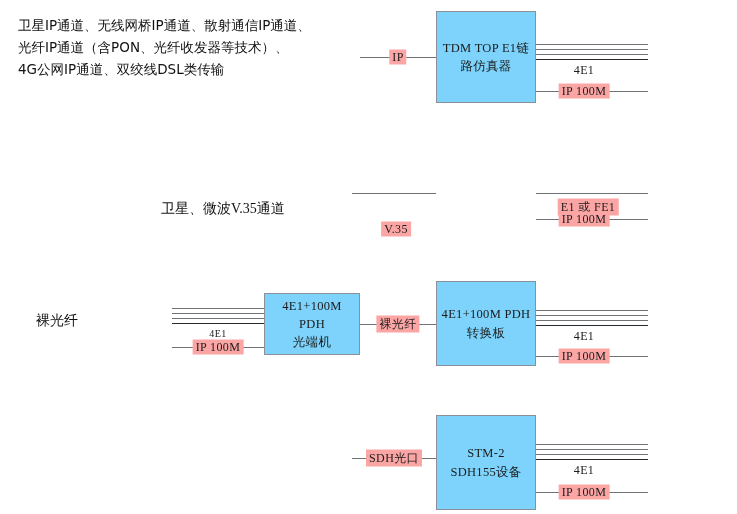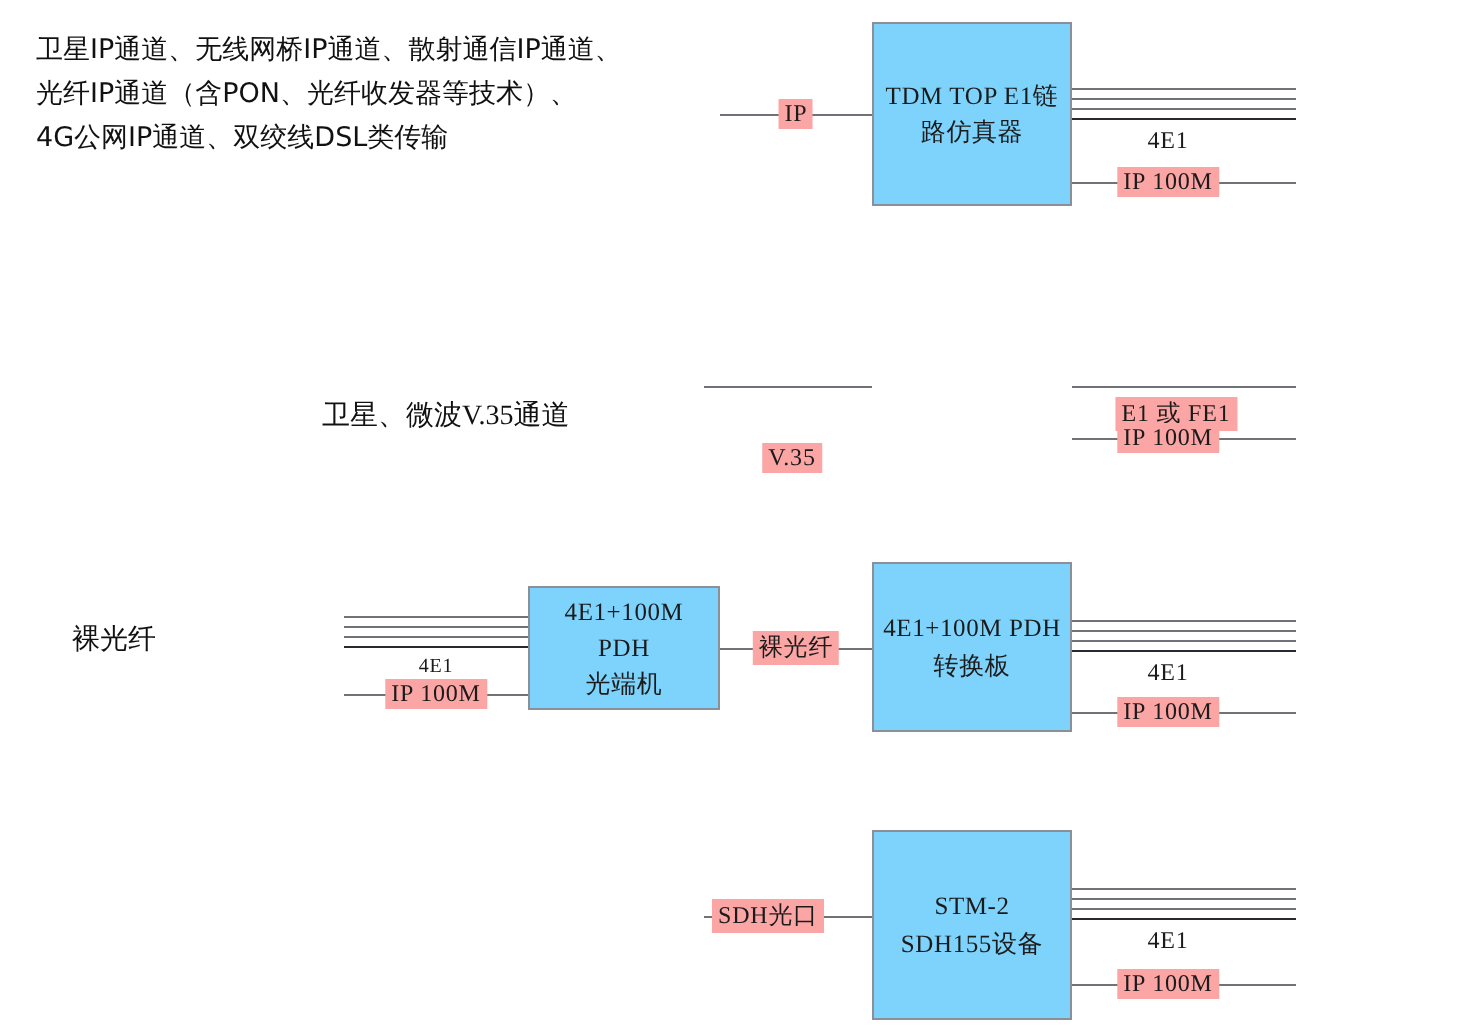--- a/index.html
+++ b/index.html
@@ -168,21 +168,21 @@
       <i></i>
       <i></i>
       <i></i>
   </div>
   <div class="lbl center" style="left:584px; top:329px;">4E1</div>
 
   <div class="hline" style="left:536px; top:356px; width:112px;"></div>
   <div class="wire-label" style="left:584px; top:356px;">IP 100M</div>
 
   <div class="hline" style="left:352px; top:458px; width:84px;"></div>
-  <div class="wire-label" style="left:384px; top:458px;">SDH光口</div>
+  <div class="wire-label" style="left:394px; top:458px;">SDH光口</div>
 
   <div class="box" style="left:436px; top:415px; width:100px; height:95px;">
     <span class="inner">STM-2
 SDH155设备</span>
   </div>
 
   <div class="bundle" style="left:536px; top:444px; width:112px;">
     <i></i>
       <i></i>
       <i></i>

